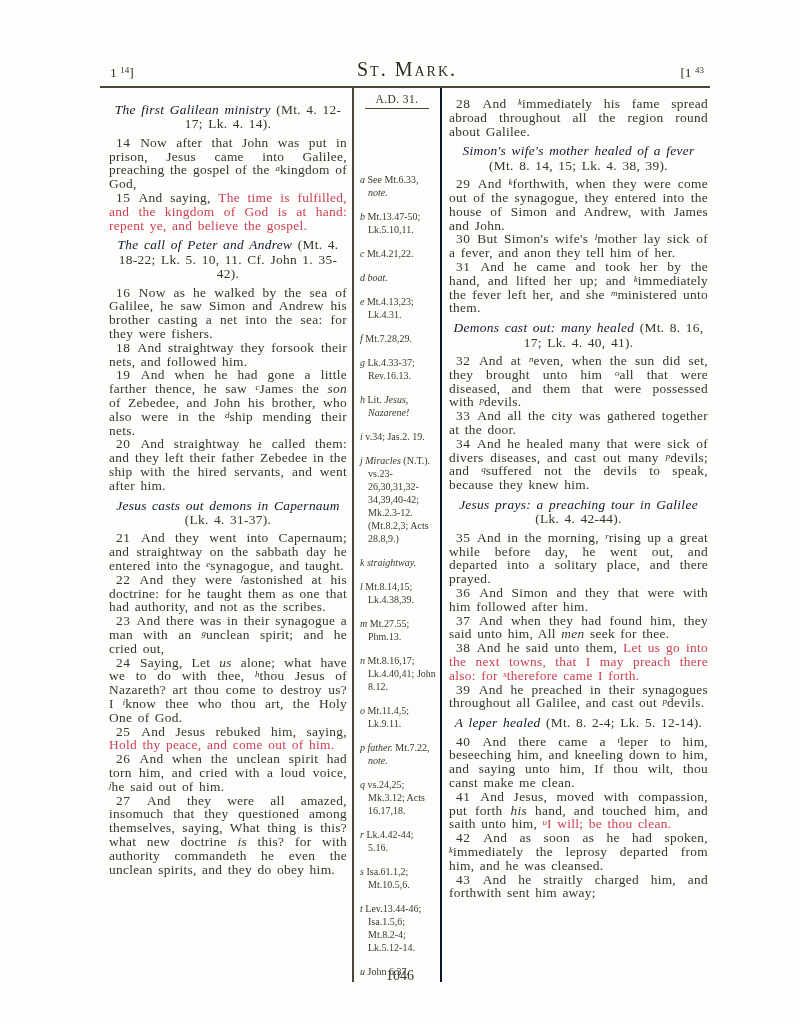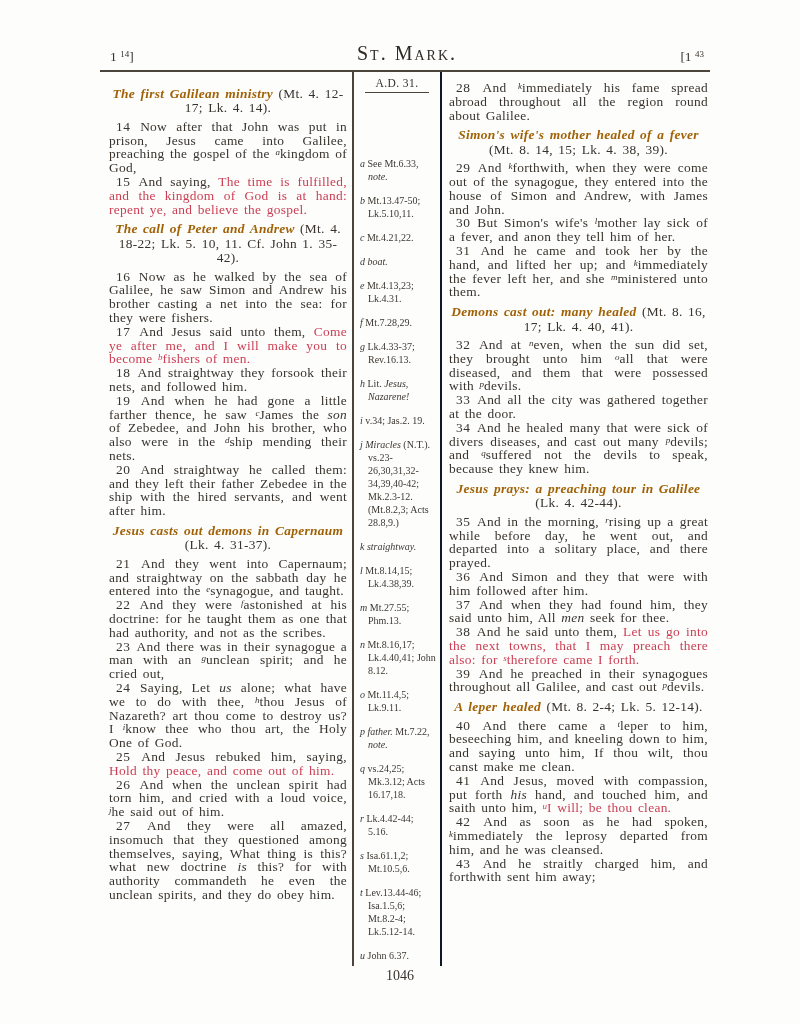--- a/index.html
+++ b/index.html
@@ -1,34 +1,34 @@
 <!DOCTYPE html>
 <html><head>
 <meta charset="utf-8">
 <style>
   html,body{margin:0;padding:0;background:#ffffff;}
   .page{position:relative;width:800px;height:1024px;background:#fdfdfb;
         font-family:"Liberation Serif",serif;color:#38332d;overflow:hidden;}
-  .content{position:absolute;left:100px;top:40px;width:610px;}
+  .content{position:absolute;left:100px;top:56px;width:610px;}
   .masthead{display:flex;justify-content:space-between;align-items:flex-end;
             padding:2px 6px 5px 10px;}
   .folio{font-size:13.5px;}
   .folio sup{font-size:9px;vertical-align:4px;}
   .book-title{font-variant:small-caps;font-size:20px;letter-spacing:2px;color:#2f2a24;}
   .top-rule{border-top:2px solid #4a443c;}
   .cols{display:flex;height:894px;overflow:hidden;}
   .col-side{box-sizing:border-box;font-size:13.4px;line-height:13.8px;
             letter-spacing:0.3px;word-spacing:1.8px;}
   .col-left{width:252px;padding:9px 5px 0 9px;}
   .col-center{width:90px;box-sizing:border-box;flex:0 0 90px;
               border-left:2px solid #4a443c;border-right:2px solid #0f172a;}
   .col-right{flex:1;padding:9px 2px 0 7px;}
   .verse{margin:0;text-indent:7px;text-align:justify;}
   .heading{text-align:center;margin:6px 0 4px;line-height:14.4px;}
-  .h-main{font-style:italic;font-weight:bold;color:#a16207;}
+  .h-main{font-style:italic;font-weight:normal;color:#0f172a;}
   .h-ref{color:#38332d;margin-top:36px;}
   .vnum{letter-spacing:0.6px;}
   .s-sup{font-style:italic;font-size:9px;line-height:0;vertical-align:3.5px;letter-spacing:0;}
   .s-red{color:#cb3e54;}
   .s-sup.s-red{color:#cb3e54;}
   .s-it{font-style:italic;}
   .date{font-size:11.5px;text-align:center;padding-top:5px;letter-spacing:0.4px;color:#332e28;}
   .date-rule{width:64px;margin:3px auto 0;border-top:1.5px solid #4a443c;}
   .refs{padding:0 4px 0 6px;font-size:10px;line-height:13px;color:#3c3731;}
   .ref{margin-top:11px;padding-left:8px;text-indent:-8px;}
@@ -51,21 +51,20 @@
 
     <div class="top-rule"></div>
 
     <div class="cols">
       <div class="col-side col-left" id="col-left">
           <div class="heading"><span class="h-main">The first Galilean ministry </span><span class="h-ref">(Mt. 4. 12-17; Lk. 4. 14).</span></div>
           <p class="verse"><span class="vnum">14&nbsp;</span><span>Now after that John was put in prison, Jesus came into Galilee, preaching the gospel of the </span><span class="s-sup">a</span><span>kingdom of God,</span></p>
           <p class="verse"><span class="vnum">15&nbsp;</span><span>And saying, </span><span class="s-red">The time is fulfilled, and the kingdom of God is at hand: repent ye, and believe the gospel.</span></p>
           <div class="heading"><span class="h-main">The call of Peter and Andrew </span><span class="h-ref">(Mt. 4. 18-22; Lk. 5. 10, 11.  Cf. John 1. 35-42).</span></div>
           <p class="verse"><span class="vnum">16&nbsp;</span><span>Now as he walked by the sea of Galilee, he saw Simon and Andrew his brother casting a net into the sea: for they were fishers.</span></p>
-          <p class="verse"><span class="vnum">17&nbsp;</span><span>And Jesus said unto them, </span><span class="s-red">Come ye after me, and I will make you to become </span><span class="s-sup s-red">b</span><span class="s-red">fishers of men.</span></p>
           <p class="verse"><span class="vnum">18&nbsp;</span><span>And straightway they forsook their nets, and followed him.</span></p>
           <p class="verse"><span class="vnum">19&nbsp;</span><span>And when he had gone a little farther thence, he saw </span><span class="s-sup">c</span><span>James the </span><span class="s-it">son</span><span> of Zebedee, and John his brother, who also were in the </span><span class="s-sup">d</span><span>ship mending their nets.</span></p>
           <p class="verse"><span class="vnum">20&nbsp;</span><span>And straightway he called them: and they left their father Zebedee in the ship with the hired servants, and went after him.</span></p>
           <div class="heading"><span class="h-main">Jesus casts out demons in Capernaum </span><span class="h-ref">(Lk. 4. 31-37).</span></div>
           <p class="verse"><span class="vnum">21&nbsp;</span><span>And they went into Capernaum; and straightway on the sabbath day he entered into the </span><span class="s-sup">e</span><span>synagogue, and taught.</span></p>
           <p class="verse"><span class="vnum">22&nbsp;</span><span>And they were </span><span class="s-sup">f</span><span>astonished at his doctrine: for he taught them as one that had authority, and not as the scribes.</span></p>
           <p class="verse"><span class="vnum">23&nbsp;</span><span>And there was in their synagogue a man with an </span><span class="s-sup">g</span><span>unclean spirit; and he cried out,</span></p>
           <p class="verse"><span class="vnum">24&nbsp;</span><span>Saying, Let </span><span class="s-it">us</span><span> alone; what have we to do with thee, </span><span class="s-sup">h</span><span>thou Jesus of Nazareth? art thou come to destroy us? I </span><span class="s-sup">i</span><span>know thee who thou art, the Holy One of God.</span></p>
           <p class="verse"><span class="vnum">25&nbsp;</span><span>And Jesus rebuked him, saying, </span><span class="s-red">Hold thy peace, and come out of him.</span></p>
           <p class="verse"><span class="vnum">26&nbsp;</span><span>And when the unclean spirit had torn him, and cried with a loud voice, </span><span class="s-sup">j</span><span>he said out of him.</span></p>

